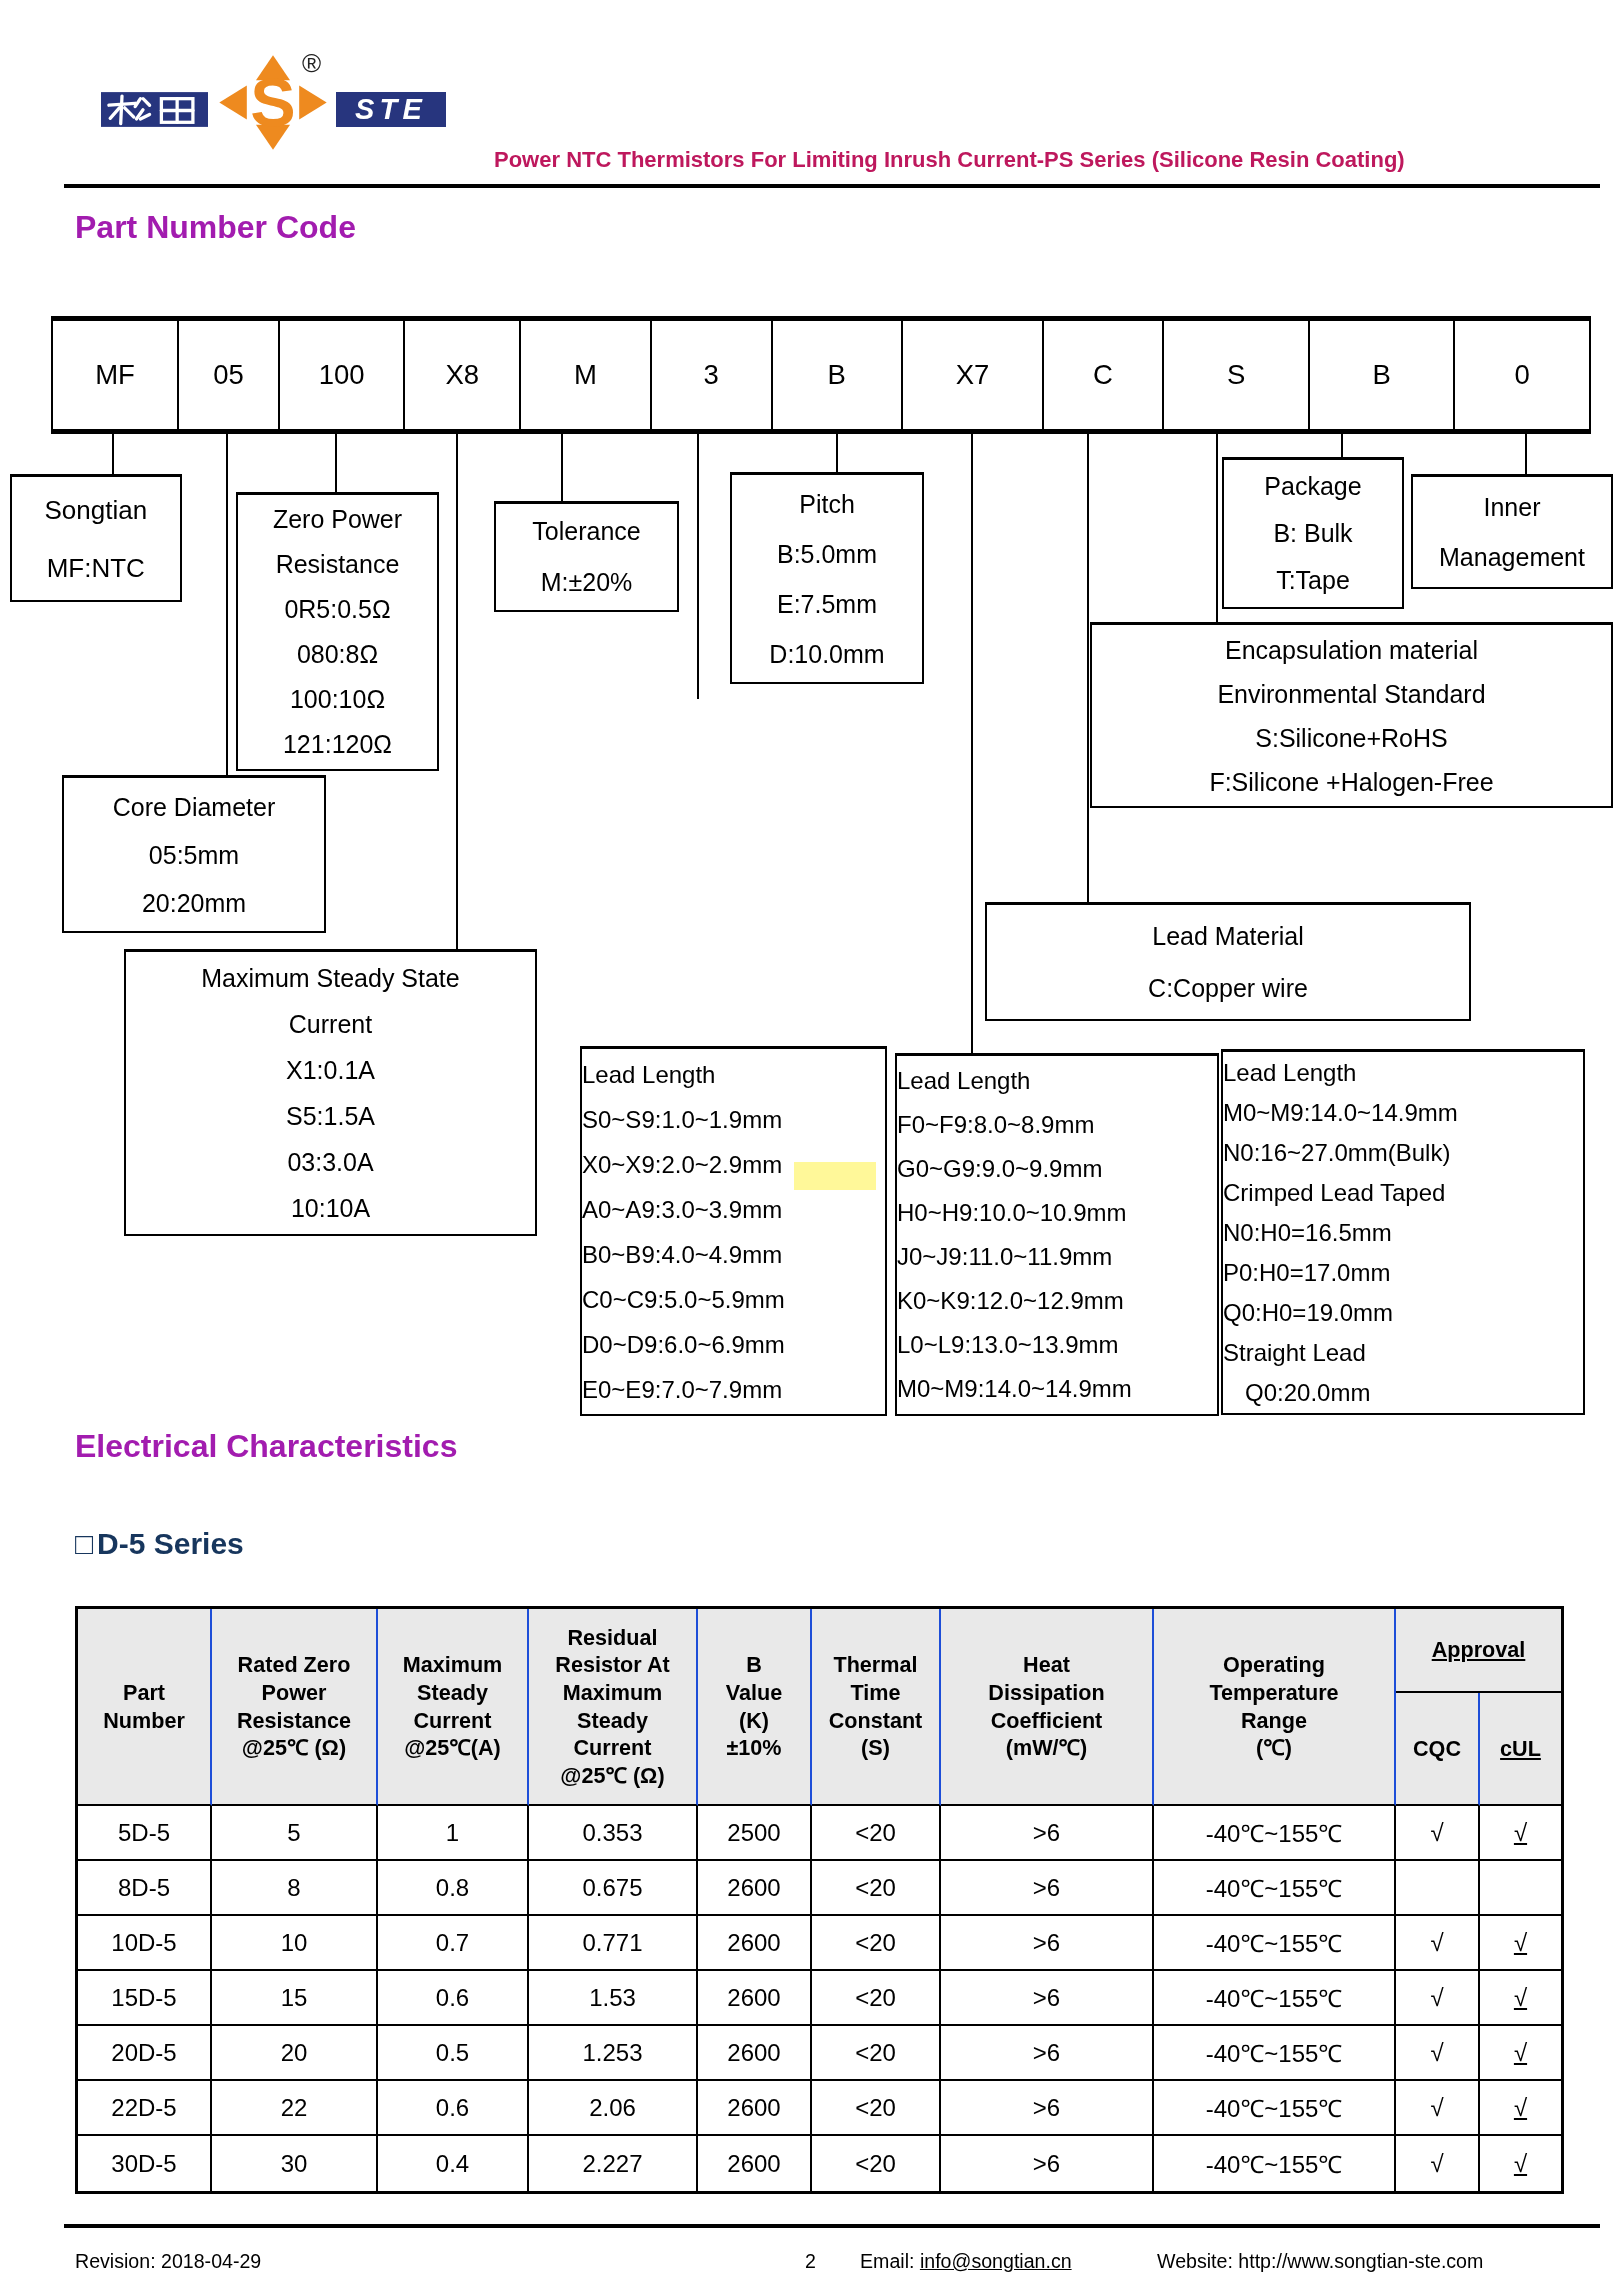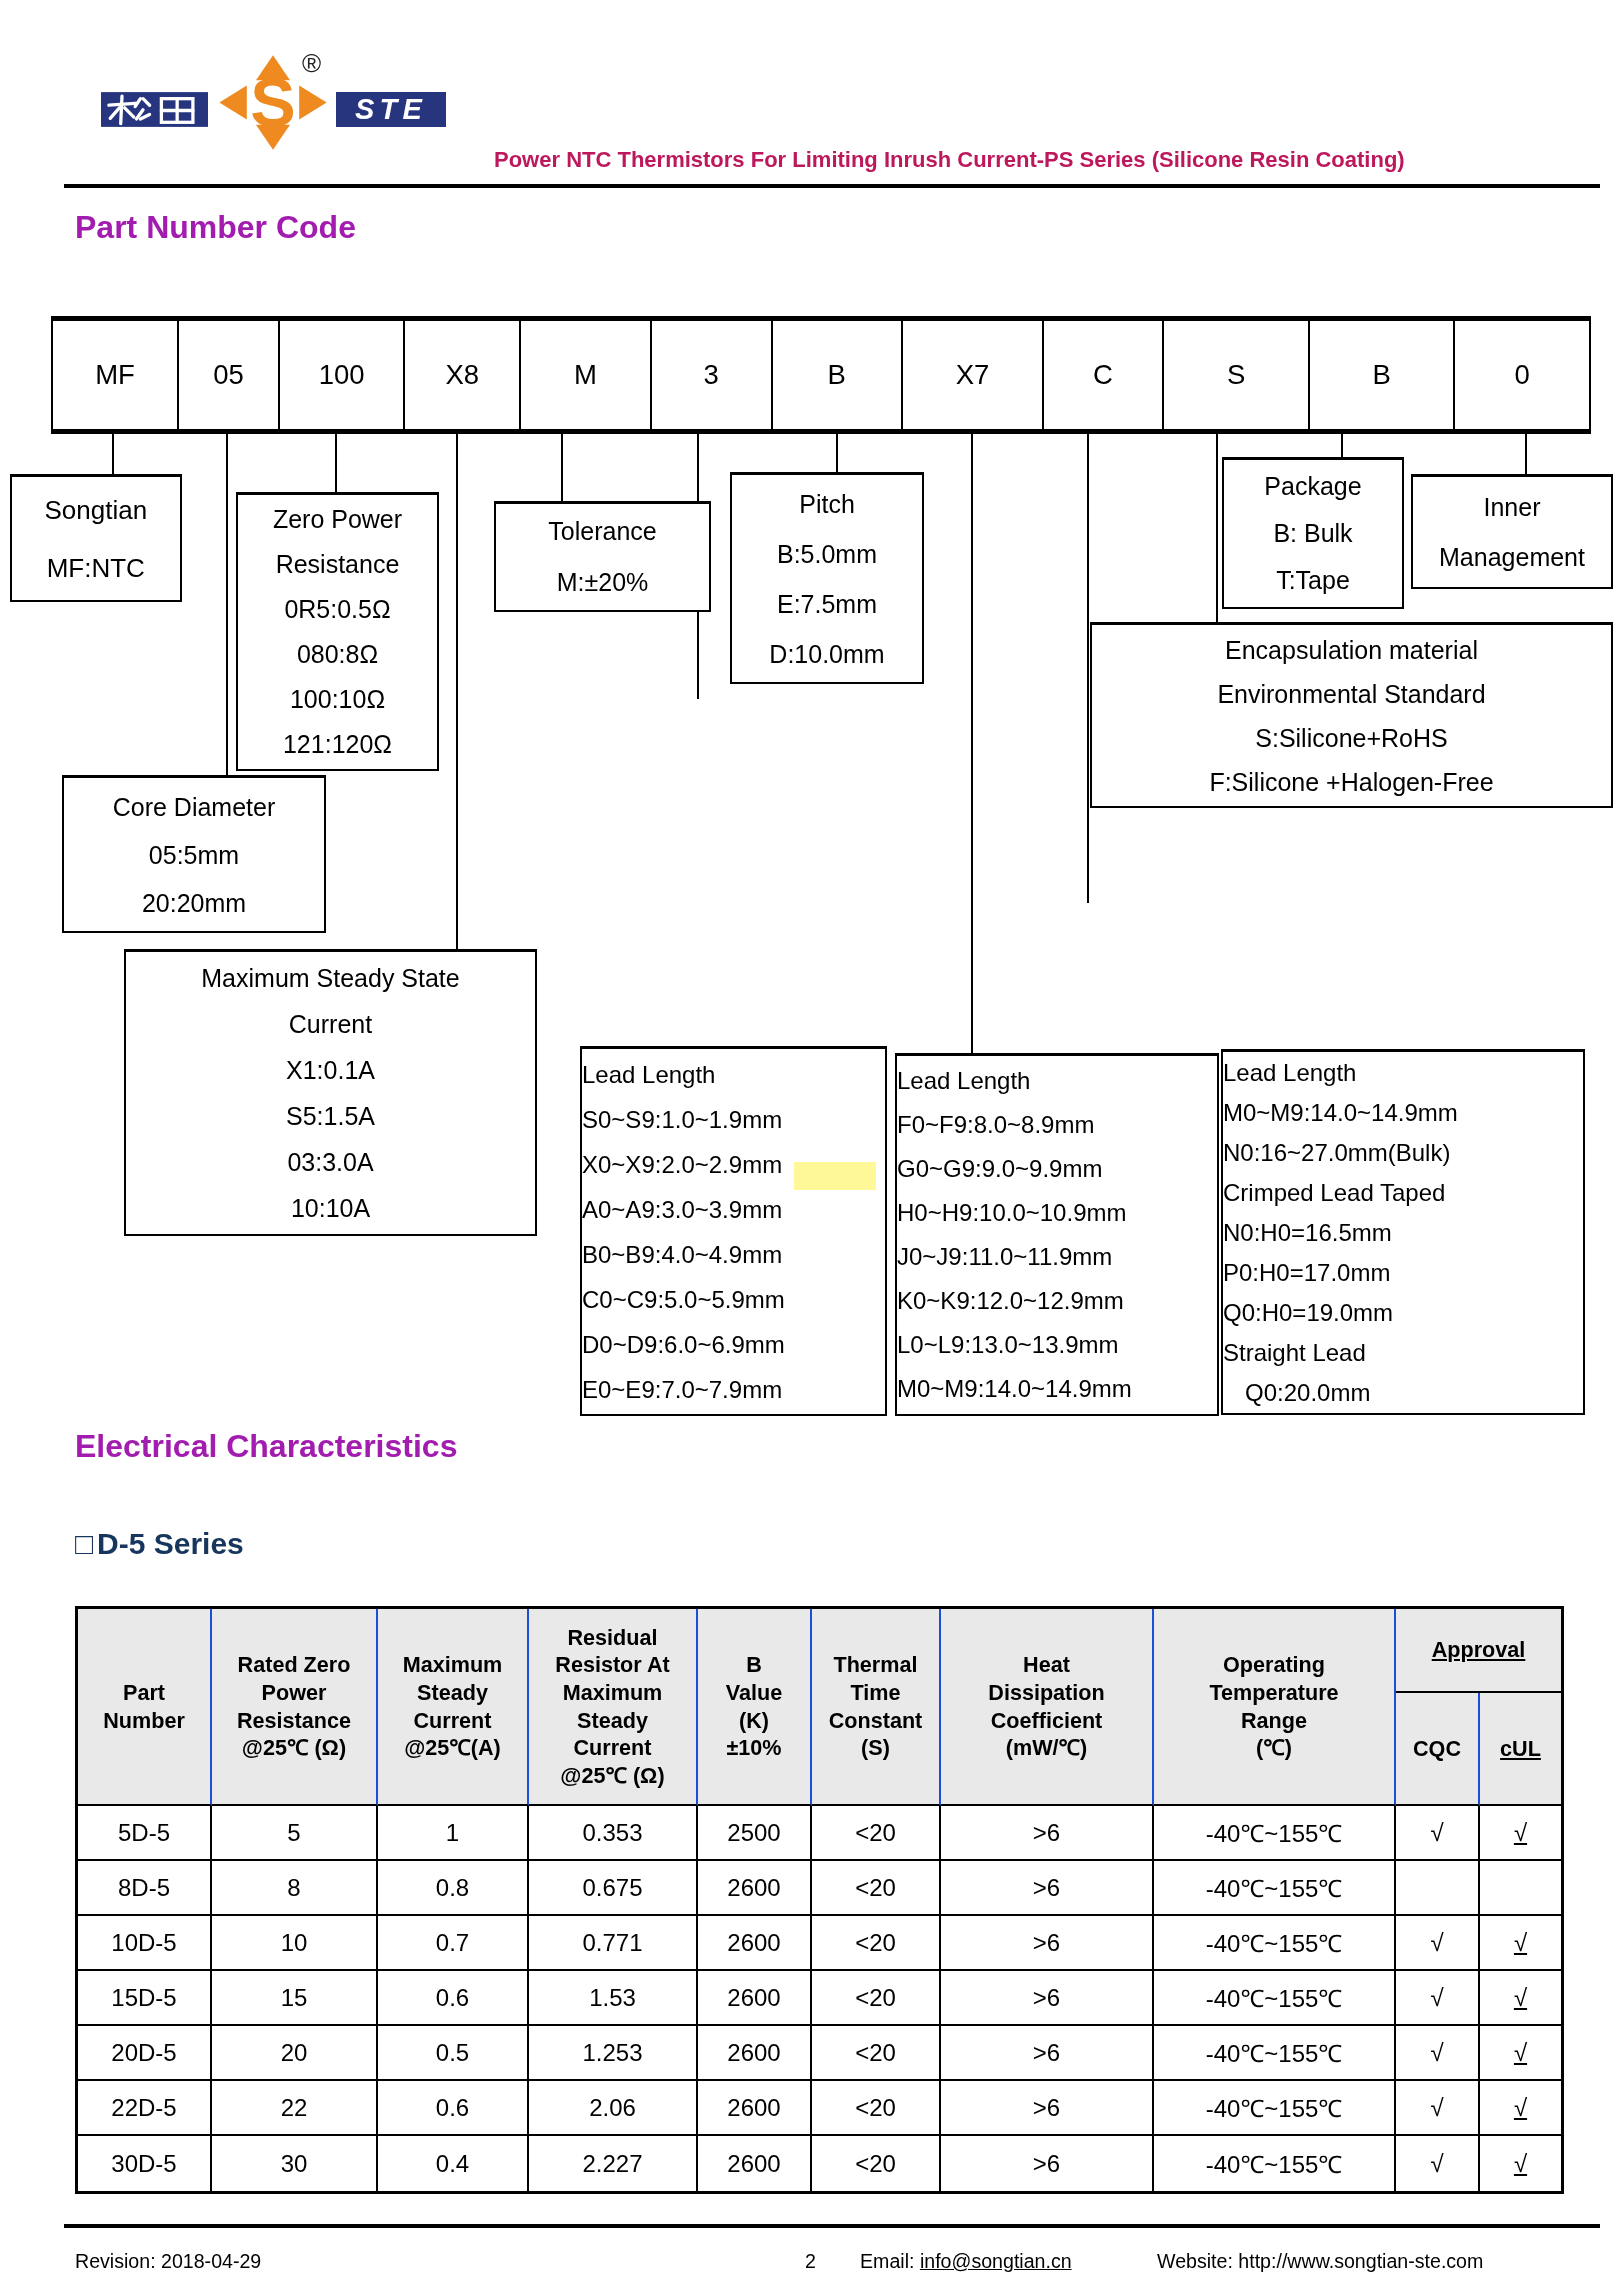--- a/index.html
+++ b/index.html
@@ -137,21 +137,21 @@
 
   <div class="abox" style="left:236px;top:492px;width:203px;height:279px;line-height:45px;">
     <span class="bl bold">Zero Power</span>
     <span class="bl bold">Resistance</span>
     <span class="bl">0R5:0.5Ω</span>
     <span class="bl">080:8Ω</span>
     <span class="bl">100:10Ω</span>
     <span class="bl">121:120Ω</span>
   </div>
 
-  <div class="abox" style="left:494px;top:501px;width:217px;height:111px;line-height:51px;">
+  <div class="abox" style="left:494px;top:501px;width:185px;height:111px;line-height:51px;">
     <span class="bl bold">Tolerance</span>
     <span class="bl">M:±20%</span>
   </div>
 
   <div class="abox" style="left:730px;top:472px;width:194px;height:212px;line-height:50px;">
     <span class="bl bold">Pitch</span>
     <span class="bl">B:5.0mm</span>
     <span class="bl">E:7.5mm</span>
     <span class="bl">D:10.0mm</span>
   </div>
@@ -183,20 +183,24 @@
   <div class="abox" style="left:124px;top:949px;width:413px;height:287px;line-height:46px;">
     <span class="bl bold">Maximum Steady State</span>
     <span class="bl bold">Current</span>
     <span class="bl">X1:0.1A</span>
     <span class="bl">S5:1.5A</span>
     <span class="bl">03:3.0A</span>
     <span class="bl">10:10A</span>
   </div>
 
 
+  <div class="abox" style="left:985px;top:902px;width:486px;height:119px;line-height:52px;">
+    <span class="bl bold">Lead Material</span>
+    <span class="bl">C:Copper wire</span>
+  </div>
 
   <div class="abox left" style="left:580px;top:1046px;width:307px;height:370px;line-height:45px;font-size:24px;">
     <span class="bl bold">Lead Length</span>
     <span class="bl">S0~S9:1.0~1.9mm</span>
     <span class="bl">X0~X9:2.0~2.9mm</span>
     <span class="bl">A0~A9:3.0~3.9mm</span>
     <span class="bl">B0~B9:4.0~4.9mm</span>
     <span class="bl">C0~C9:5.0~5.9mm</span>
     <span class="bl">D0~D9:6.0~6.9mm</span>
     <span class="bl">E0~E9:7.0~7.9mm</span>

